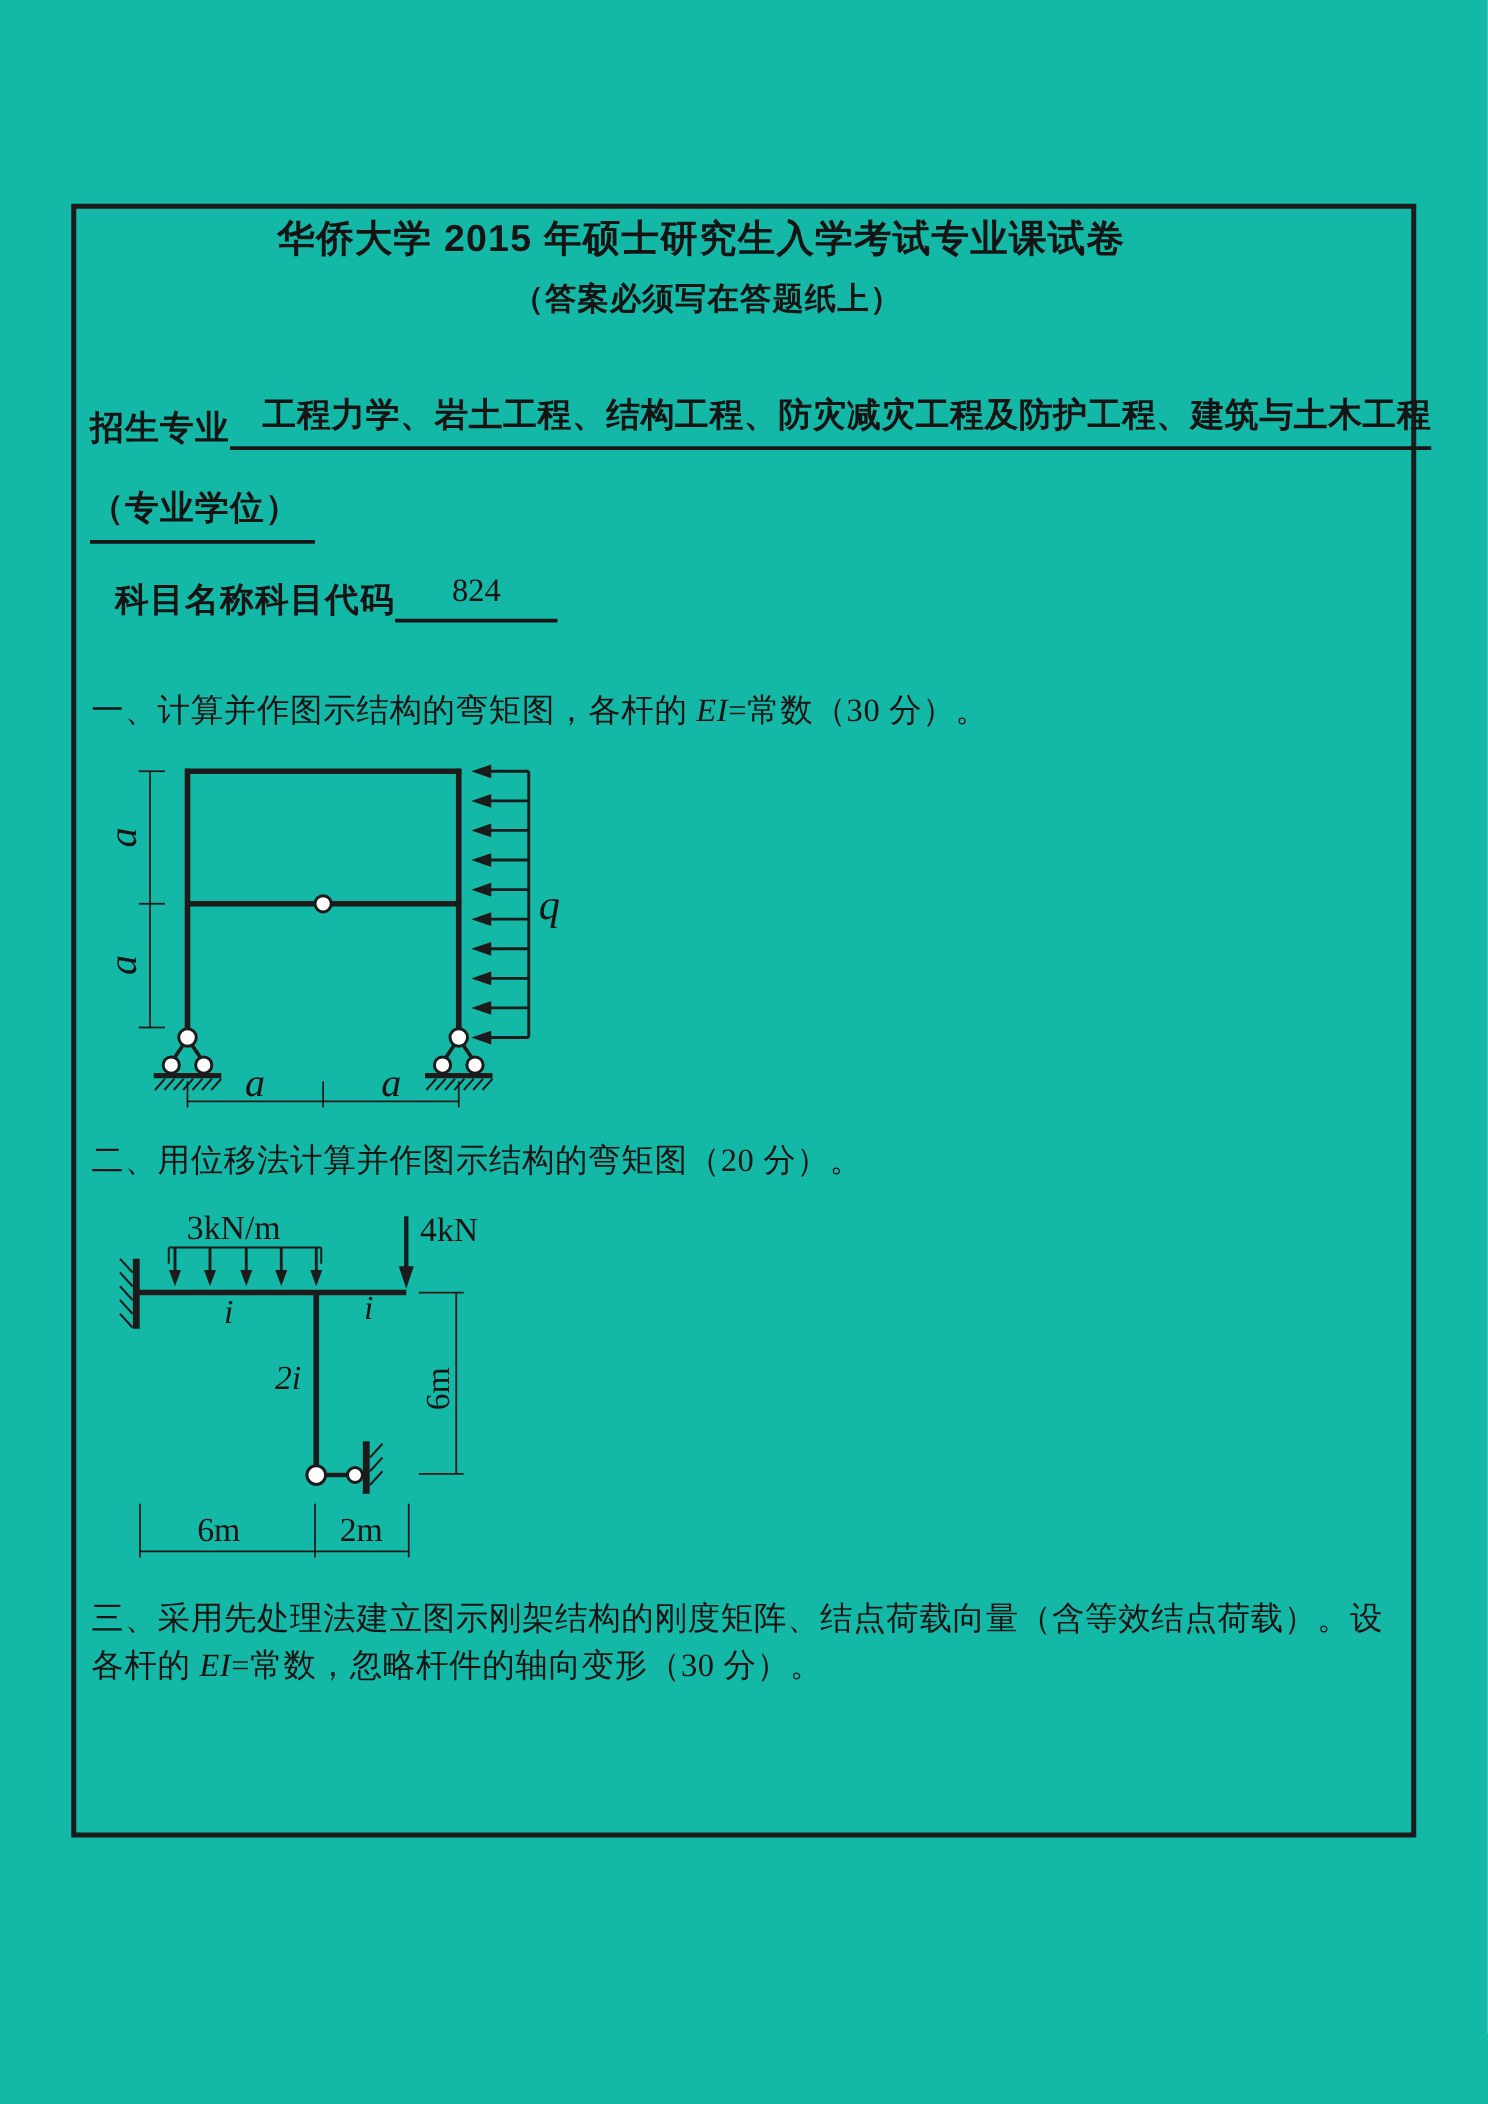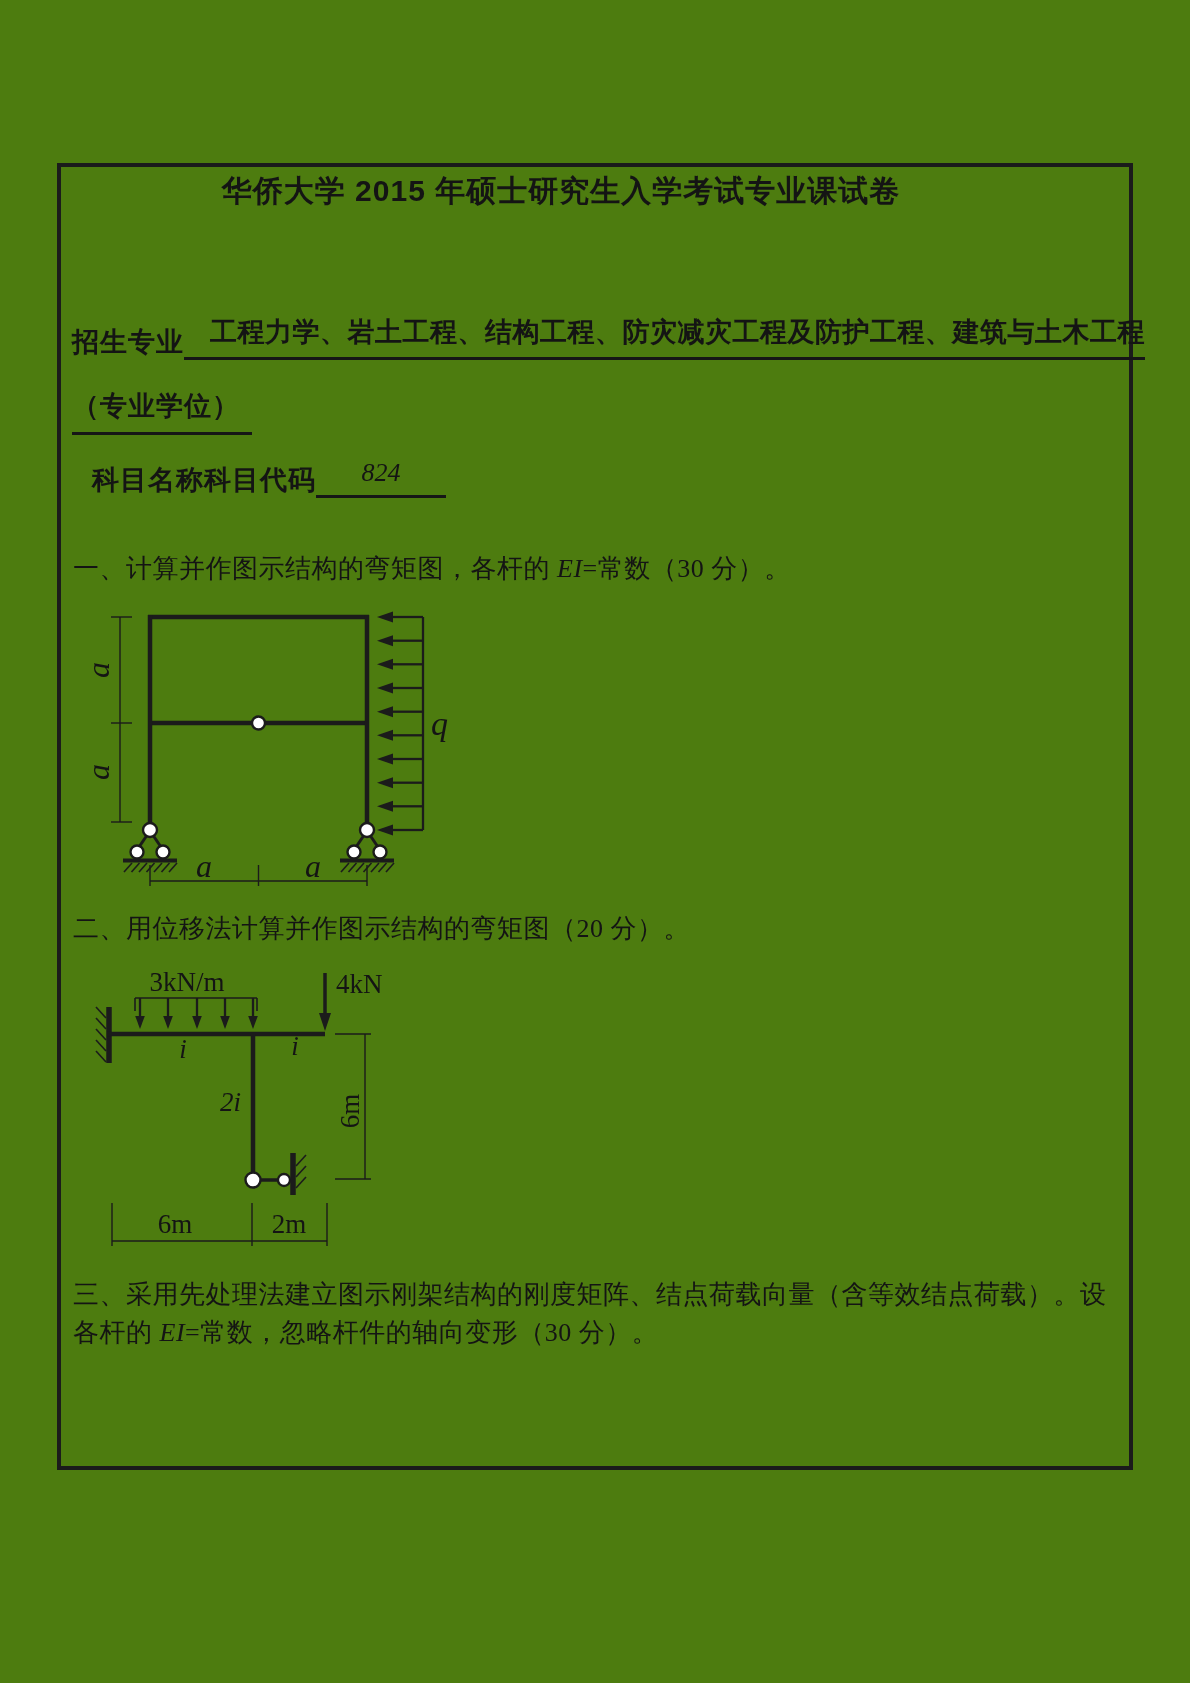--- a/index.html
+++ b/index.html
@@ -1,42 +1,42 @@
 <!DOCTYPE html>
 <html><head>
 <meta charset="utf-8">
 <style>
   html, body { margin:0; padding:0; }
   body {
     width:1190px; height:1683px; background:#ffffff; position:relative;
     font-family:"Liberation Serif","DejaVu Serif",serif; color:#141414;
     -webkit-font-smoothing:antialiased;
   }
-  .page { position:relative; width:1190px; height:1683px; background:#4d7c0f; overflow:hidden; }
+  .page { position:relative; width:1190px; height:1683px; background:#14b8a6; overflow:hidden; }
   .abs { position:absolute; }
   .hei { font-family:"Liberation Sans","DejaVu Sans",sans-serif; font-weight:700; }
   .sans-reg { font-family:"Liberation Sans","DejaVu Sans",sans-serif; font-weight:400; }
 
   .border-box { left:57px; top:163px; width:1068px; height:1299px; border:4px solid #1b1b1b; }
 
   .title    { left:61px; top:171px; width:1000px; text-align:center; font-size:30px; letter-spacing:1px; }
   .subtitle { left:61px; top:222px; width:1010px; text-align:center; font-size:25px; letter-spacing:1px; }
 
   .row { display:flex; align-items:flex-end; }
   .major-row { left:72px; top:314px; width:1054px; font-size:27px; }
   .major-row .lbl { white-space:nowrap; letter-spacing:1px; }
   .major-row .val { flex:1; border-bottom:3px solid #161616; padding:0 0 7px 26px; white-space:nowrap; letter-spacing:0.5px; }
 
   .degree { left:72px; top:388px; font-size:27px; }
   .degree .val { display:inline-block; border-bottom:3px solid #161616; padding:0 12px 8px 0; letter-spacing:1px; }
 
   .subject-row { left:72px; top:458px; font-size:27px;margin-left:20px; }
   .subject-row .lbl { white-space:nowrap; letter-spacing:1px; }
   .subject-row .u1 { width:231px; border-bottom:3px solid #161616; padding:0 0 7px 38px; font-size:26px; }
-  .subject-row .u2 { width:130px; border-bottom:3px solid #161616; padding:0 0 7px 0; text-align:center; font-size:26px;font-style:italic; }
+  .subject-row .u2 { width:130px; border-bottom:3px solid #161616; padding:0 0 7px 0; text-align:center; font-size:26px; }
 
   p.q { margin:0; font-size:26px; letter-spacing:0.5px; }
   .q1 { left:73px; top:551px; width:1045px; }
   .q2 { left:73px; top:911px; width:1045px; }
   .q3 { left:73px; top:1276px; width:1048px; line-height:38px; }
   .it { font-style:italic; font-family:"Liberation Serif","DejaVu Serif",serif;margin-top:40px; }
 
   svg.diag { position:absolute; overflow:visible; }
   .s13 { stroke:#1b1b1b; stroke-width:1.4; fill:none; }
   .s15 { stroke:#1b1b1b; stroke-width:1.6; fill:none; }
@@ -52,20 +52,21 @@
   text.ital { font-style:italic; }
 </style>
 </head>
 <body>
 
 <div class="page">
 
   <div class="abs border-box"></div>
 
   <div class="abs title hei">华侨大学 2015 年硕士研究生入学考试专业课试卷</div>
+  <div class="abs subtitle hei">（答案必须写在答题纸上）</div>
 
   <div class="abs degree">
     <span class="val hei">（专业学位）</span>
   </div>
 
   <div class="abs row major-row">
     <span class="lbl hei">招生专业</span>
     <span class="val hei">工程力学、岩土工程、结构工程、防灾减灾工程及防护工程、建筑与土木工程</span>
   </div>
 

